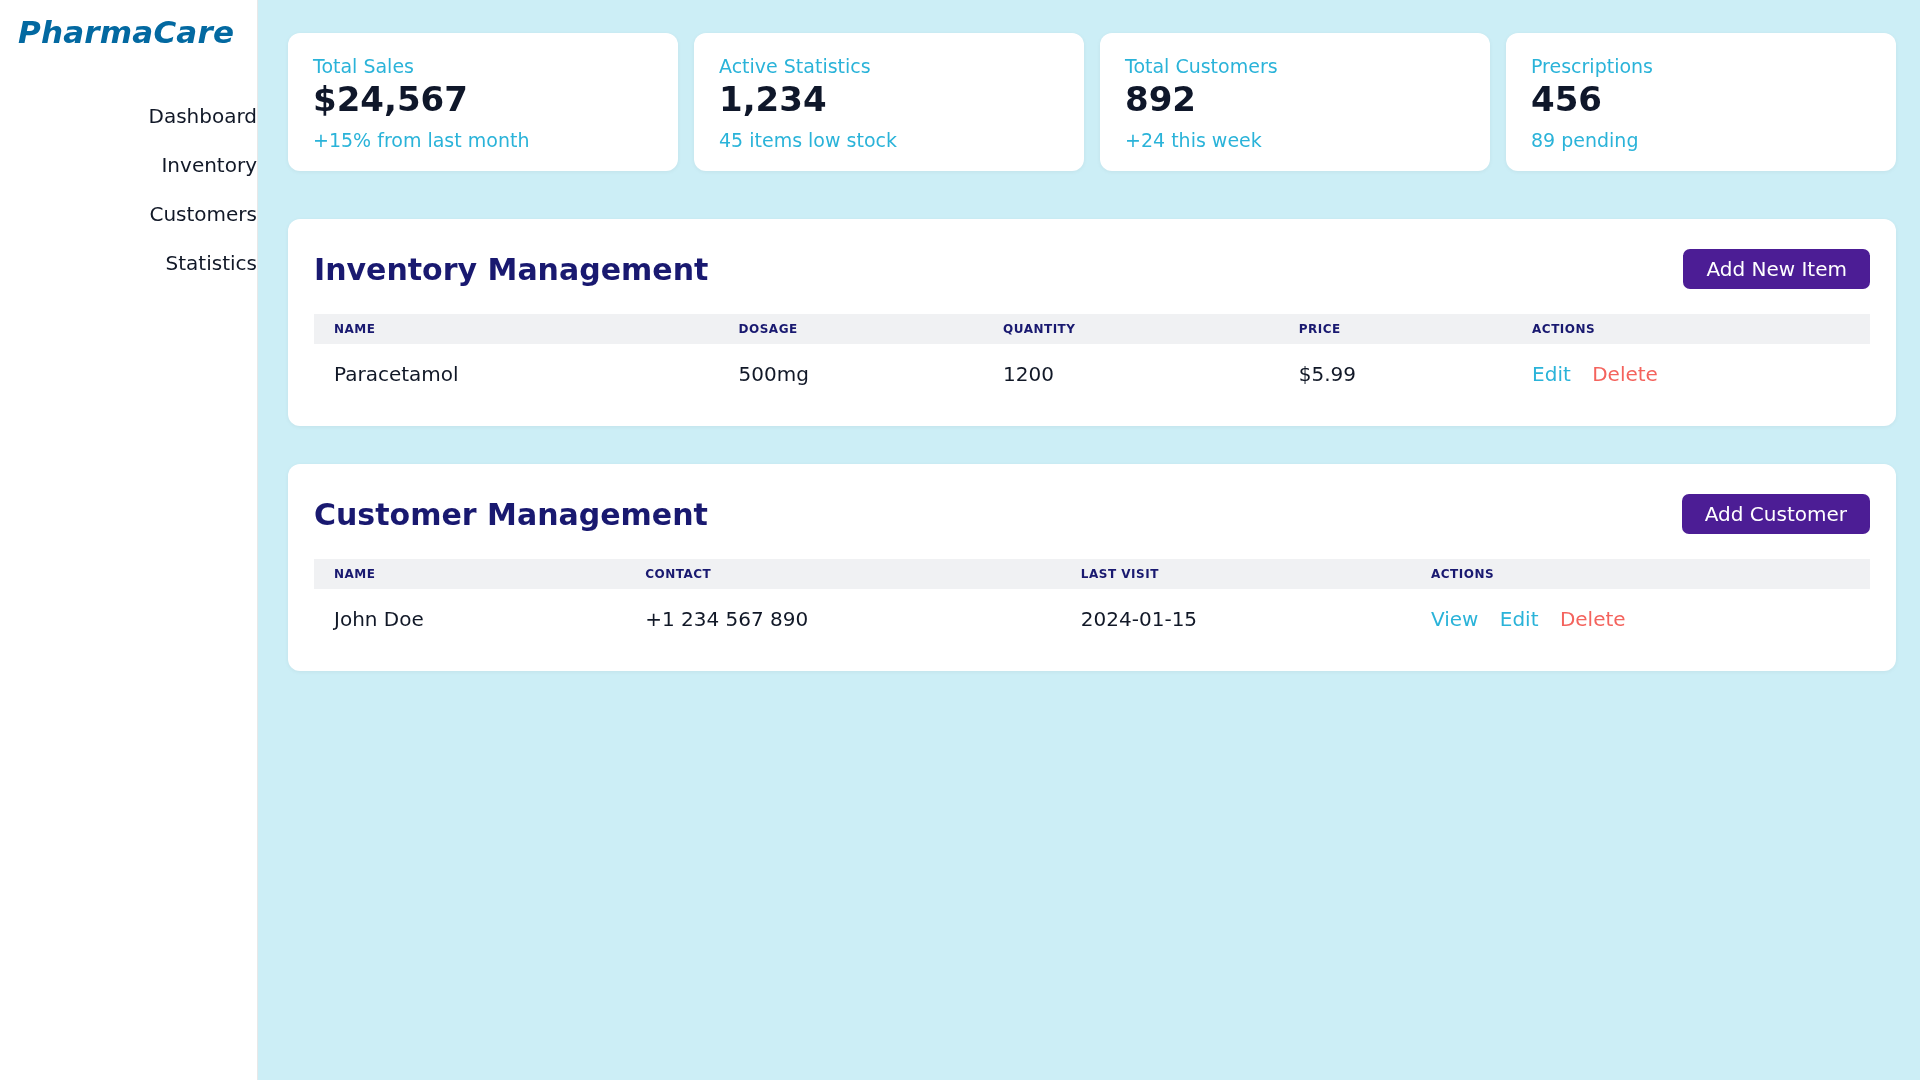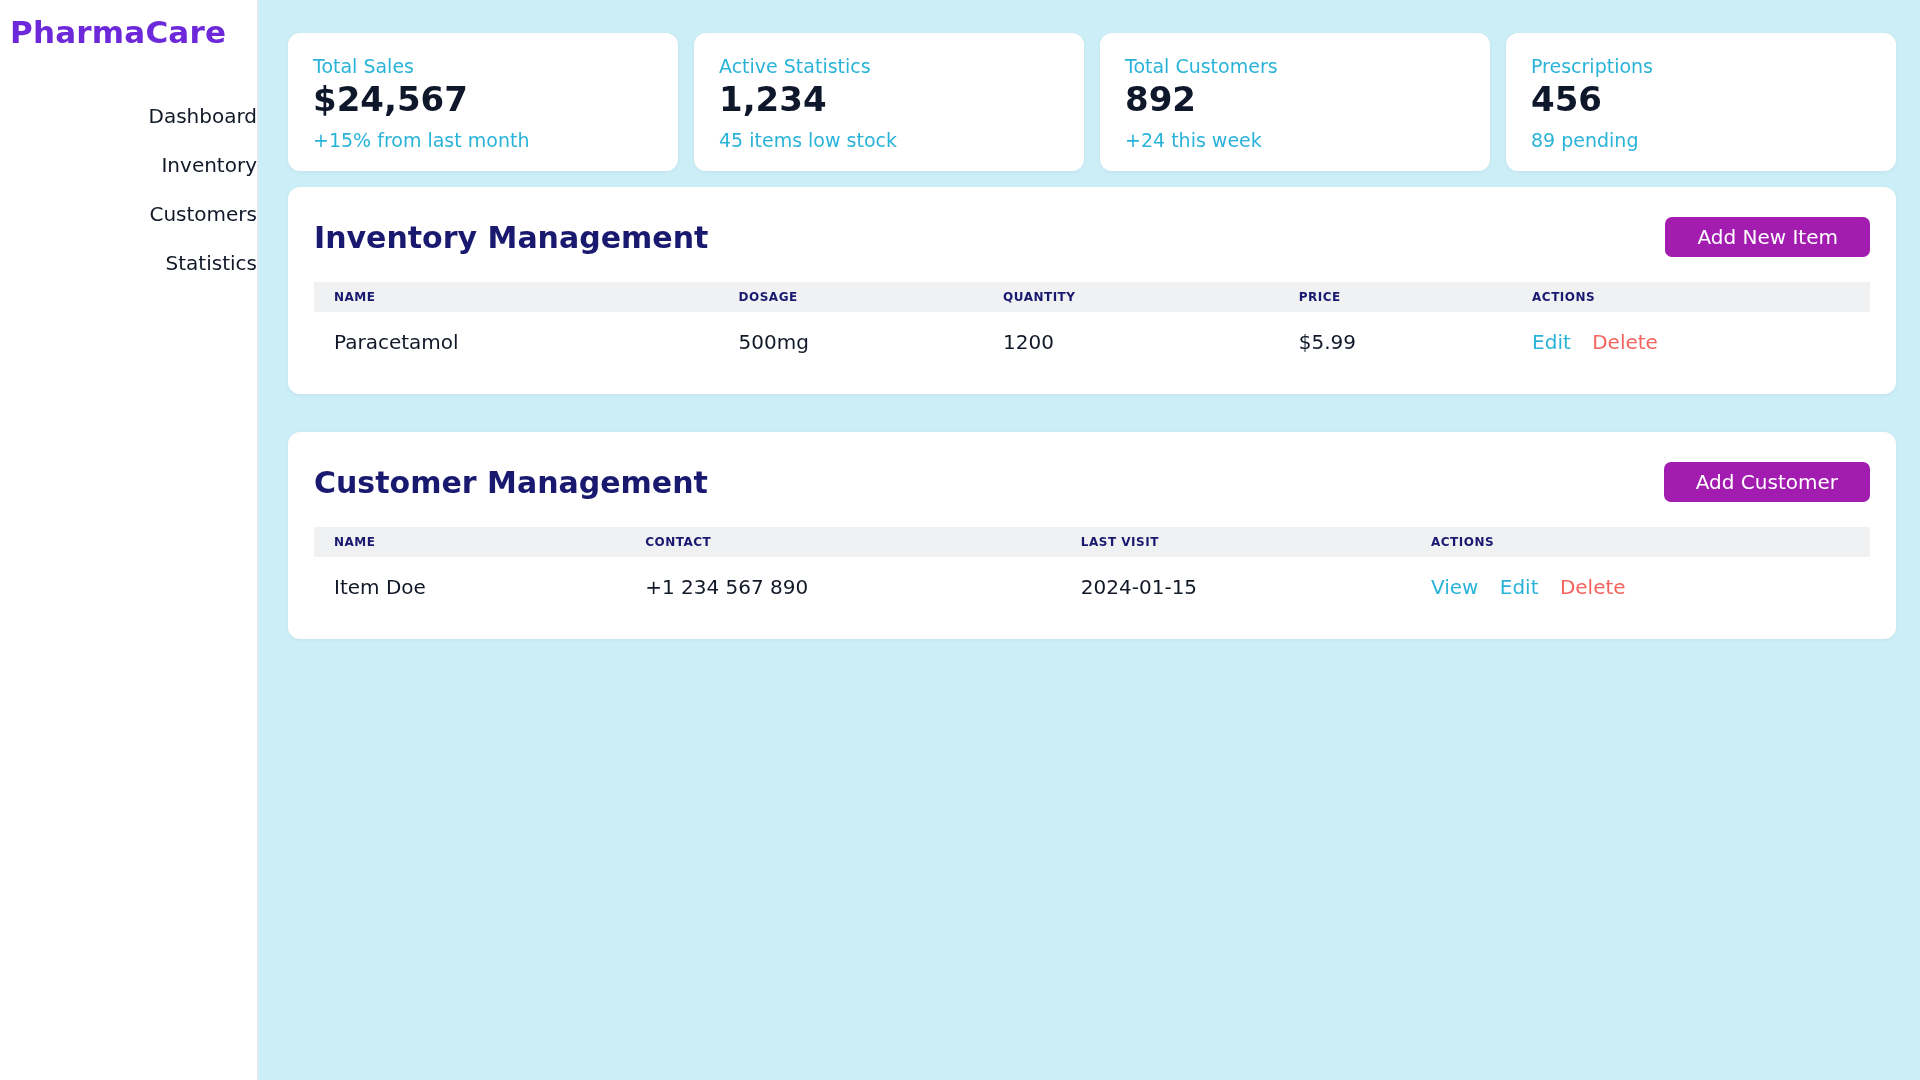--- a/index.html
+++ b/index.html
@@ -22,23 +22,24 @@
     width: 258px;
     min-width: 258px;
     height: 100%;
     background: #ffffff;
     border-right: 1px solid #e8e8e8;
     padding: 14px 0 0 0;
   }
   .logo {
     font-size: 31px;
     font-weight: 700;
-    color: #6d28d9;
-    padding: 0 10px;
+    color: #0369a1;
+    padding: 0 18px;
     letter-spacing: 0.2px;
+    font-style: italic;
   }
   .nav { margin-top: 42px; }
   .nav-item {
     height: 49px;
     line-height: 49px;
     padding-left: 33px;
     font-size: 20px;
     color: #111827;
     cursor: pointer;
     text-align: right;
@@ -49,21 +50,21 @@
     flex: 1;
     padding: 33px 24px 0 30px;
     overflow: hidden;
   }
 
   
   .stats-row {
     display: grid;
     grid-template-columns: repeat(4, 1fr);
     gap: 16px;
-    margin-bottom: 16px;
+    margin-bottom: 48px;
   }
   .stat-card {
     background: #ffffff;
     border-radius: 12px;
     padding: 22px 25px 20px 25px;
     box-shadow: 0 1px 4px rgba(0,0,0,0.05);
   }
   .stat-label {
     color: #2ab3d9;
     font-size: 19px;
@@ -95,27 +96,27 @@
     justify-content: space-between;
     margin-bottom: 25px;
     gap: 20px;
   }
   .section-title {
     font-size: 30px;
     font-weight: 700;
     color: #191970;
   }
   .primary-button {
-    background: #a21caf;
+    background: #4c1d95;
     color: #ffffff;
     border: none;
     border-radius: 7px;
     font-family: inherit;
     font-size: 20px;
-    padding: 8px 32px;
+    padding: 8px 23px;
     cursor: pointer;
   }
 
   
   table {
     width: 100%;
     border-collapse: collapse;
     table-layout: fixed;
   }
   thead tr { background: #f0f1f3; }
@@ -230,21 +231,21 @@
         <thead>
           <tr>
             <th>NAME</th>
             <th>CONTACT</th>
             <th>LAST VISIT</th>
             <th>ACTIONS</th>
           </tr>
         </thead>
         <tbody>
           <tr>
-            <td>Item Doe</td>
+            <td>John Doe</td>
             <td>+1 234 567 890</td>
             <td>2024-01-15</td>
             <td>
               <span class="action-link link-accent">View</span>
               <span class="action-link link-accent">Edit</span>
               <span class="action-link link-danger">Delete</span>
             </td>
           </tr>
         </tbody>
       </table>

